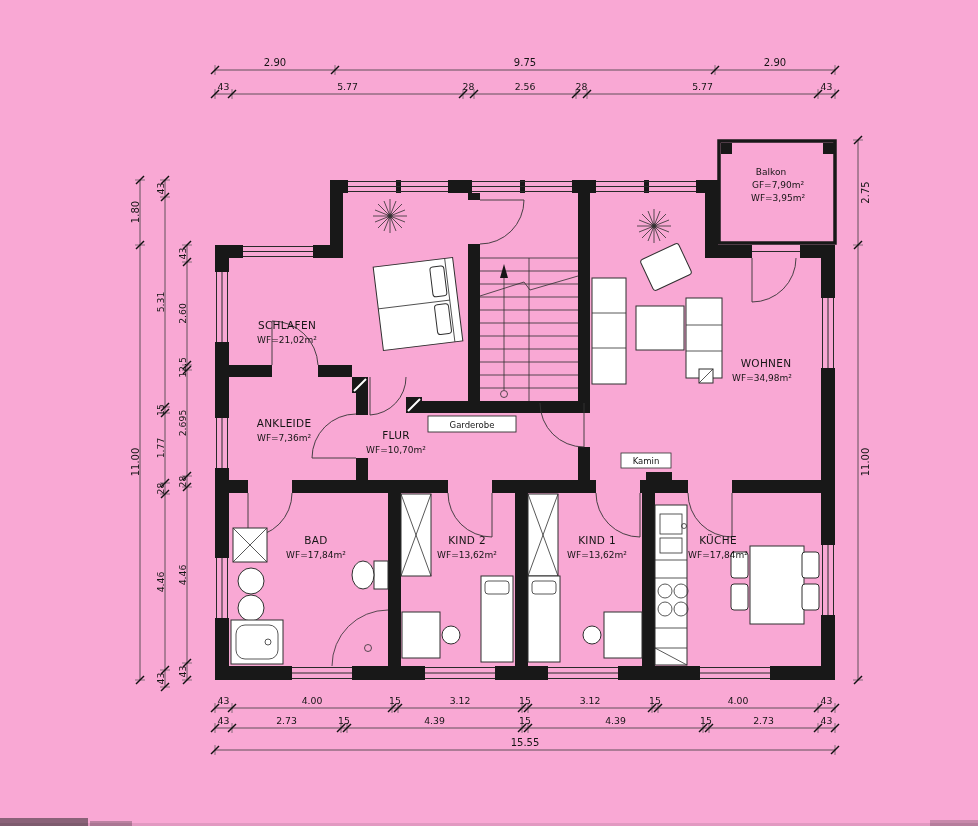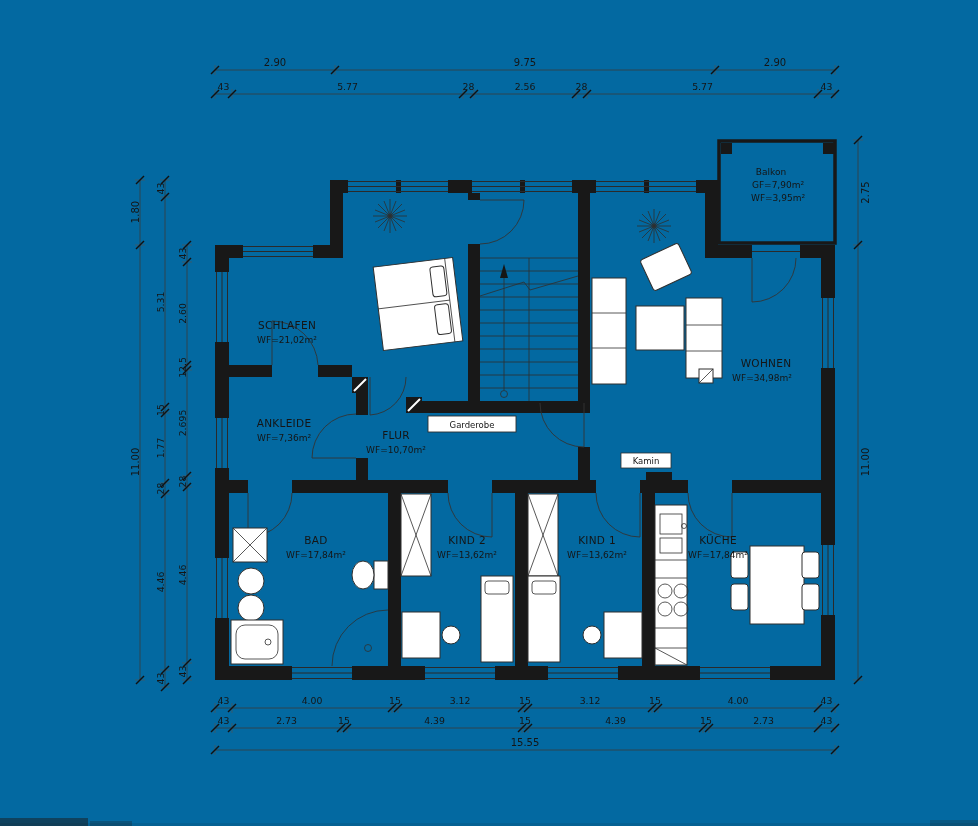--- a/index.html
+++ b/index.html
@@ -1,17 +1,17 @@
 <!DOCTYPE html>
 <html><head>
 <meta charset="utf-8">
 <title>Floor Plan</title>
 <style>
   html,body{margin:0;padding:0;background:#e9e9e7;}
-  .page{position:relative;width:978px;height:826px;background:#0369a1;overflow:hidden;margin:0 auto;}
+  .page{position:relative;width:978px;height:826px;background:#f9a8d4;overflow:hidden;margin:0 auto;}
   svg{position:absolute;inset:0;}
   text{font-family:"DejaVu Sans",sans-serif;fill:#151515;}
   .dimline{stroke:#3a3a3a;stroke-width:.8;}
   .dimcross{stroke:#555;stroke-width:.7;}
   .dimtick{stroke:#111;stroke-width:1.5;}
   .dimtext{font-size:10px;}
   .dimtext2{font-size:9.3px;}
   .win{stroke:#2a2a2a;stroke-width:1;fill:none;}
   .door{stroke:#333;stroke-width:.9;fill:none;}
   .furn{stroke:#2f2f2f;stroke-width:1;fill:#ffffff;}

